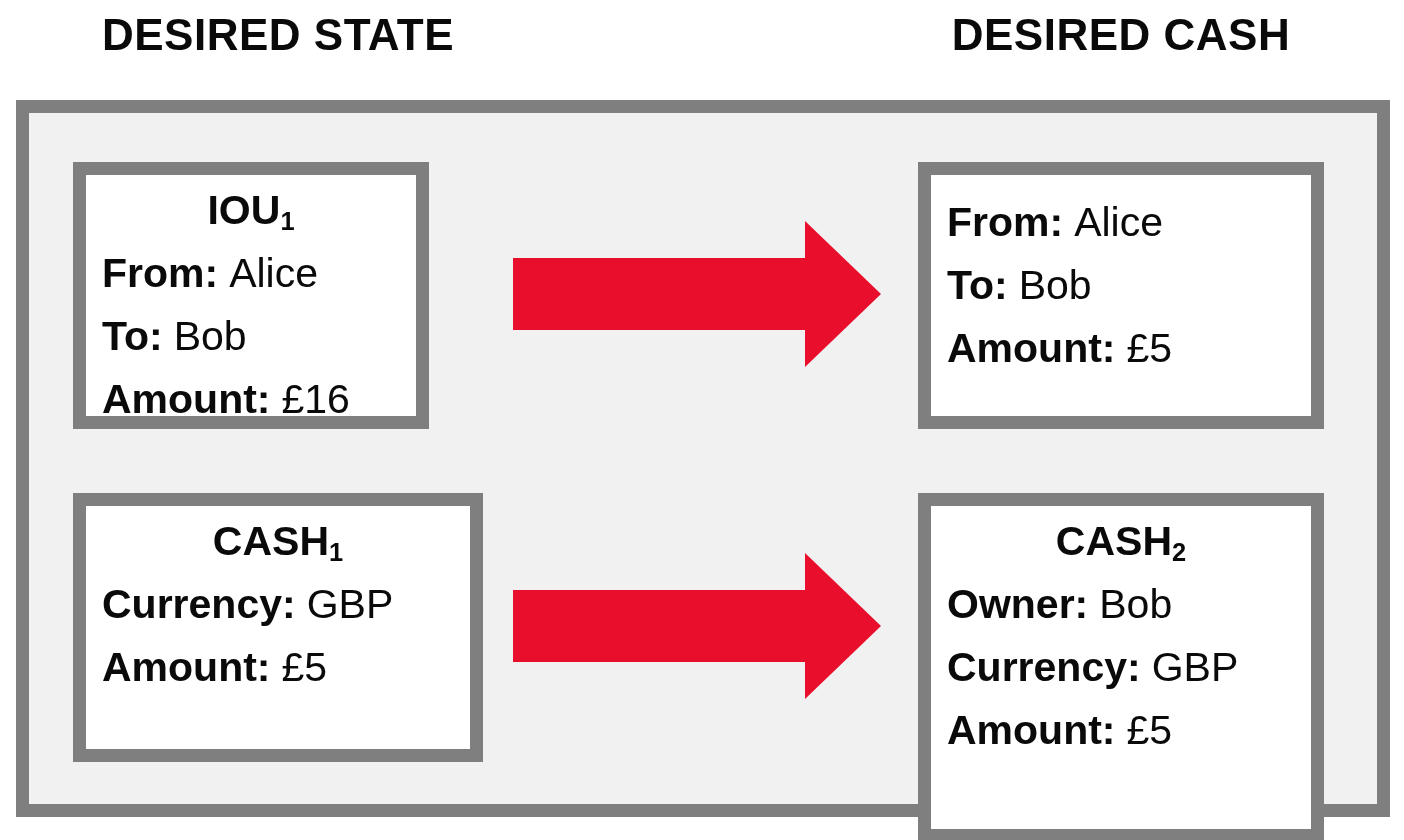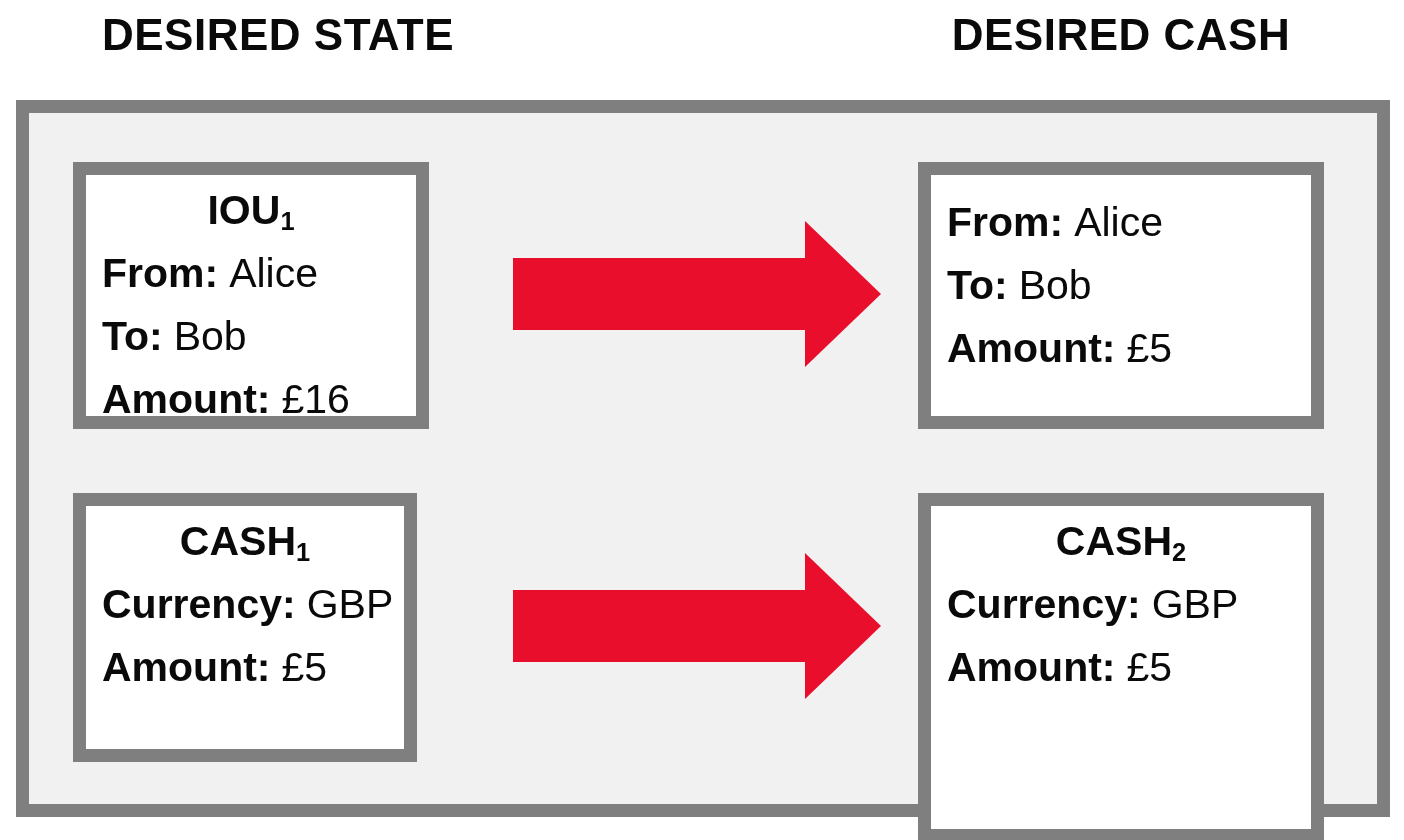--- a/index.html
+++ b/index.html
@@ -43,21 +43,21 @@
     position: absolute;
     box-sizing: border-box;
     background: #ffffff;
     border: 13px solid #7f7f7f;
     padding: 10px 16px 0 16px;
     font-size: 41px;
     line-height: 51px;
   }
   #box-iou1  { left: 73px;  top: 162px; width: 356px; height: 267px; }
   #box-iou2  { left: 918px; top: 162px; width: 406px; height: 267px; }
-  #box-cash1 { left: 73px;  top: 493px; width: 344px; height: 269px; }
+  #box-cash1 { left: 73px;  top: 493px; width: 410px; height: 269px; }
   #box-cash2 { left: 918px; top: 493px; width: 406px; height: 349px; }
 
   .box-title {
     text-align: center;
     font-weight: 700;
   }
   .box-title sub {
     font-size: 0.62em;
     font-weight: 700;
     vertical-align: baseline;
@@ -104,20 +104,21 @@
   </div>
 
   <div class="state-box" id="box-cash1">
     <div class="box-title"><span>CASH</span><sub>1</sub></div>
     <div class="field-row"><span class="field-label">Currency:</span><span>GBP</span></div>
     <div class="field-row"><span class="field-label">Amount:</span><span>£5</span></div>
   </div>
 
   <div class="state-box" id="box-cash2">
     <div class="box-title"><span>CASH</span><sub>2</sub></div>
+    <div class="field-row"><span class="field-label">Owner:</span><span>Bob</span></div>
     <div class="field-row"><span class="field-label">Currency:</span><span>GBP</span></div>
     <div class="field-row"><span class="field-label">Amount:</span><span>£5</span></div>
   </div>
 
   <svg class="arrow" id="arrow-iou" viewBox="0 0 368 146" preserveAspectRatio="none">
     <polygon points="0,37 292,37 292,0 368,73 292,146 292,109 0,109" fill="#e90e2b"></polygon>
   </svg>
 
   <svg class="arrow" id="arrow-cash" viewBox="0 0 368 146" preserveAspectRatio="none">
     <polygon points="0,37 292,37 292,0 368,73 292,146 292,109 0,109" fill="#e90e2b"></polygon>

